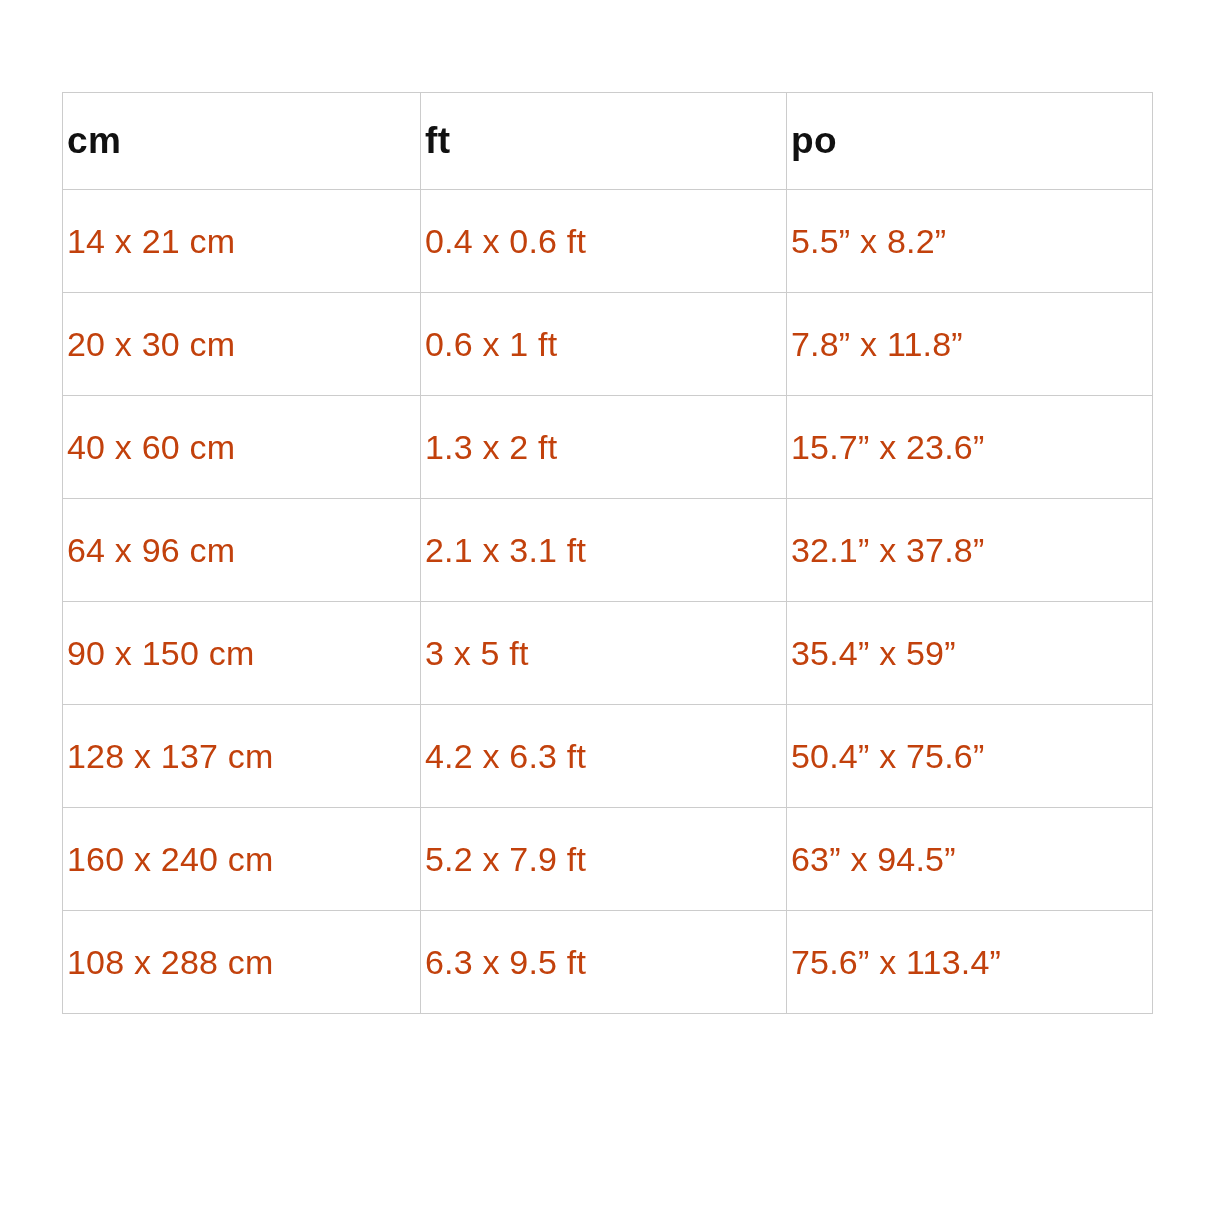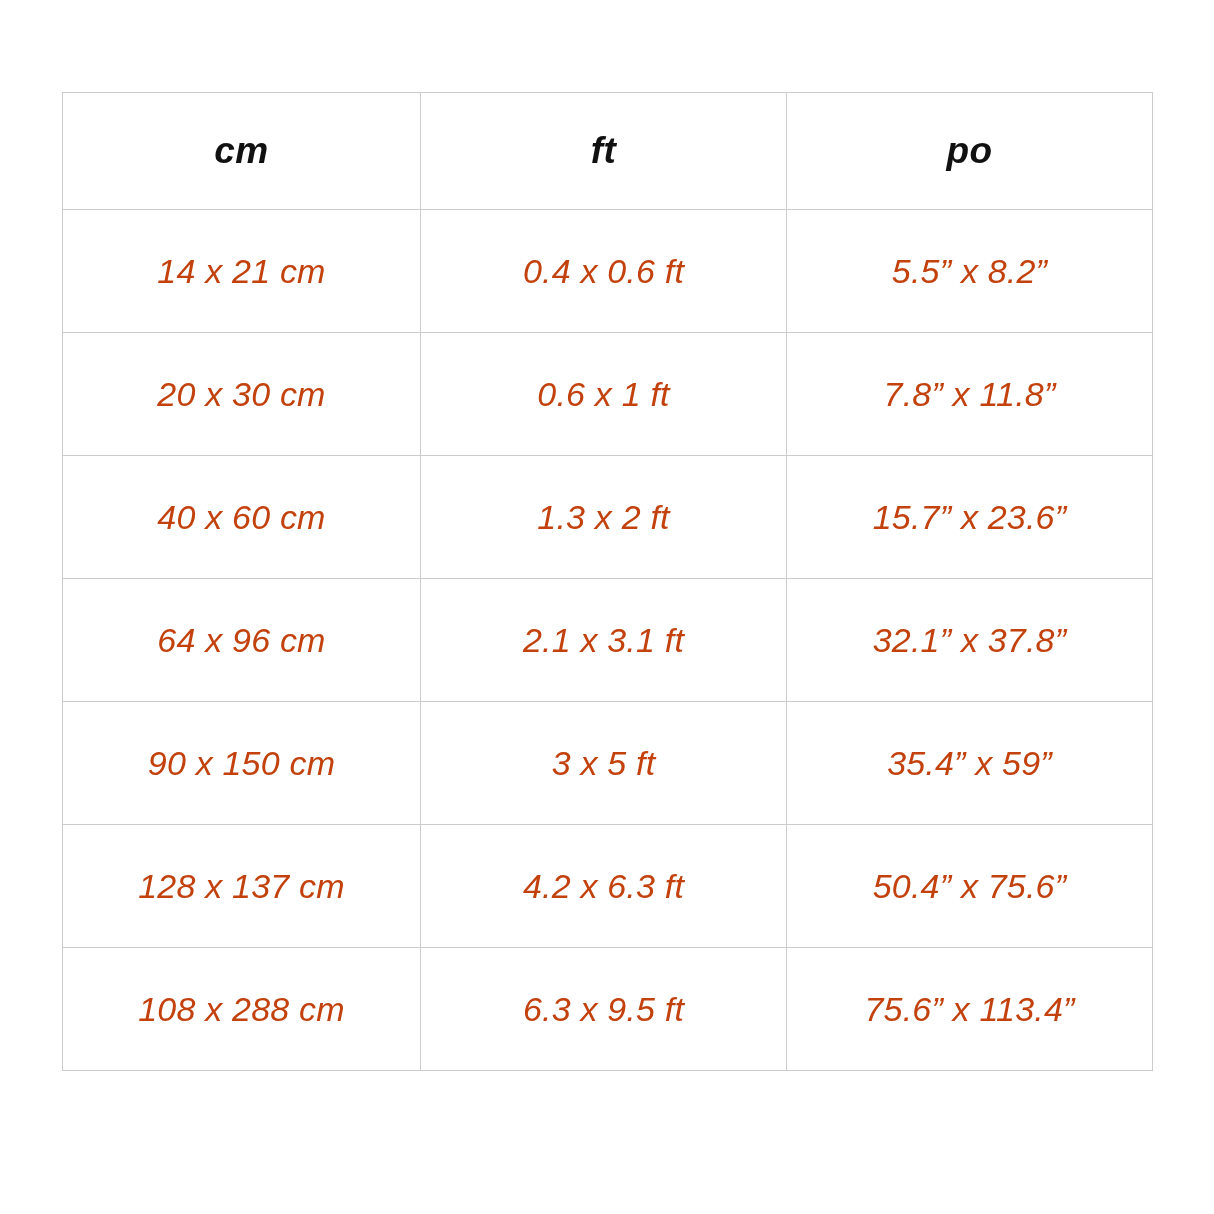--- a/index.html
+++ b/index.html
@@ -27,25 +27,24 @@
     width: 1090px;
   }
   table.size-table {
     border-collapse: collapse;
     width: 1090px;
     table-layout: fixed;
   }
   table.size-table th,
   table.size-table td {
     border: 1px solid #cccccc;
-    text-align: center;
+    text-align: left;
     vertical-align: middle;
-    padding: 14px;
+    padding: 4px;
     font-weight: 400;
-    font-style: italic;
   }
   table.size-table col.c1 { width: 358px; }
   table.size-table col.c2 { width: 366px; }
   table.size-table col.c3 { width: 366px; }
 
   table.size-table thead th {
     height: 88px;
     font-size: 37px;
     font-weight: 700;
     letter-spacing: 0.5px;
@@ -104,20 +103,25 @@
           <td>90 x 150 cm</td>
           <td>3 x 5 ft</td>
           <td>35.4” x 59”</td>
         </tr>
         <tr>
           <td>128 x 137 cm</td>
           <td>4.2 x 6.3 ft</td>
           <td>50.4” x 75.6”</td>
         </tr>
         <tr>
+          <td>160 x 240 cm</td>
+          <td>5.2 x 7.9 ft</td>
+          <td>63” x 94.5”</td>
+        </tr>
+        <tr>
           <td>108 x 288 cm</td>
           <td>6.3 x 9.5 ft</td>
           <td>75.6” x 113.4”</td>
         </tr>
       </tbody>
     </table>
   </div>
 </div>
 
 </body></html>

